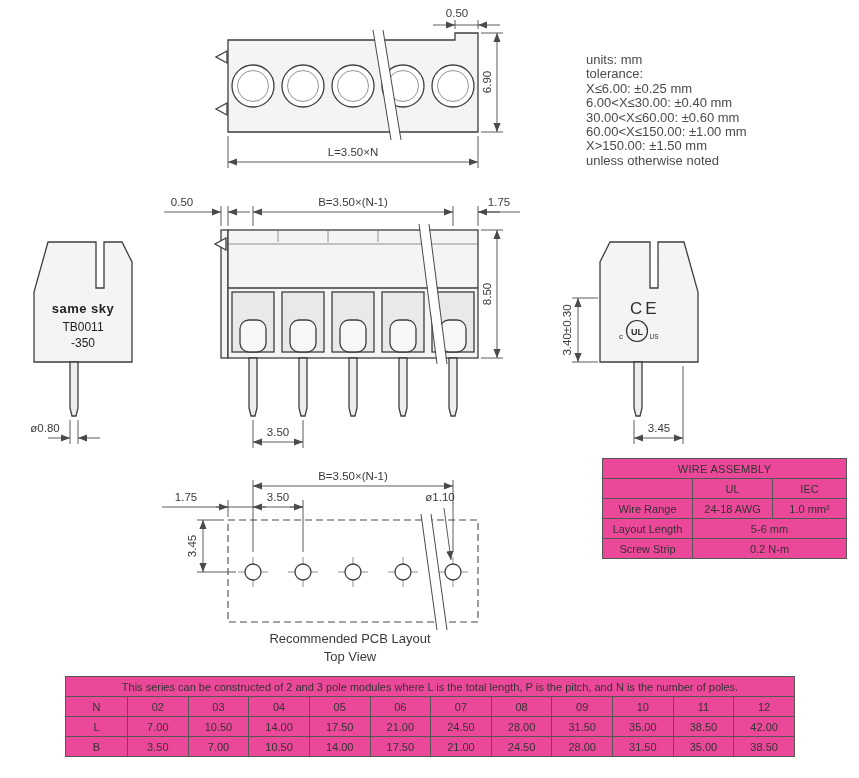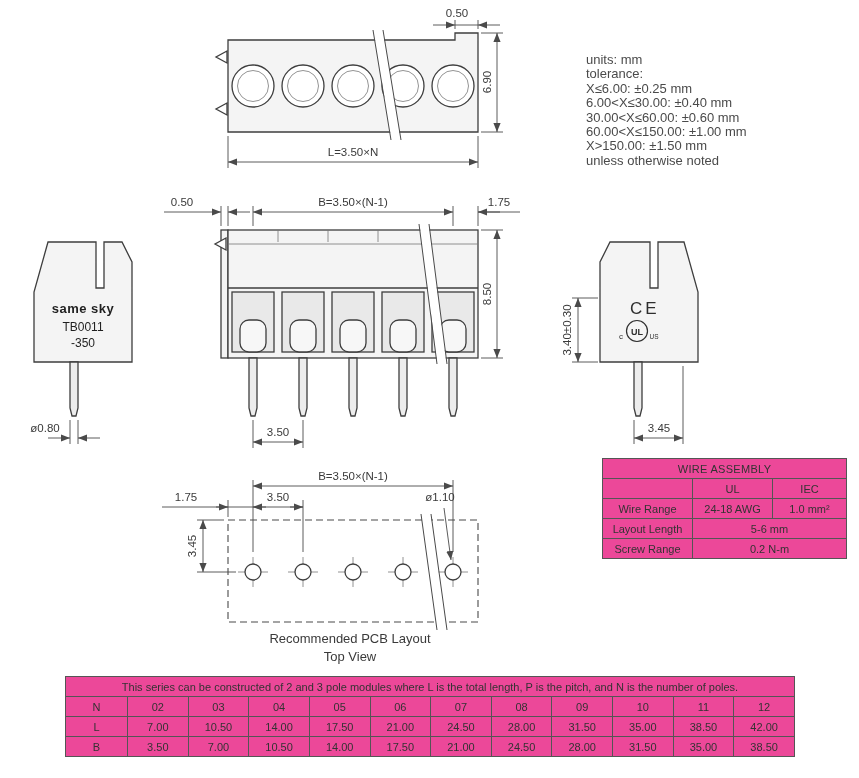--- a/index.html
+++ b/index.html
@@ -298,21 +298,21 @@
   <tr>
     <td>Wire Range</td>
     <td>24-18 AWG</td>
     <td>1.0 mm²</td>
   </tr>
   <tr>
     <td>Layout Length</td>
     <td colspan="2">5-6 mm</td>
   </tr>
   <tr>
-    <td>Screw Range</td>
+    <td>Screw Strip</td>
     <td colspan="2">0.2 N-m</td>
   </tr>
 </tbody>
     </table>
 
 <table class="series-table">
   <colgroup>
         <col style="width:62px">
         <col>
         <col>

